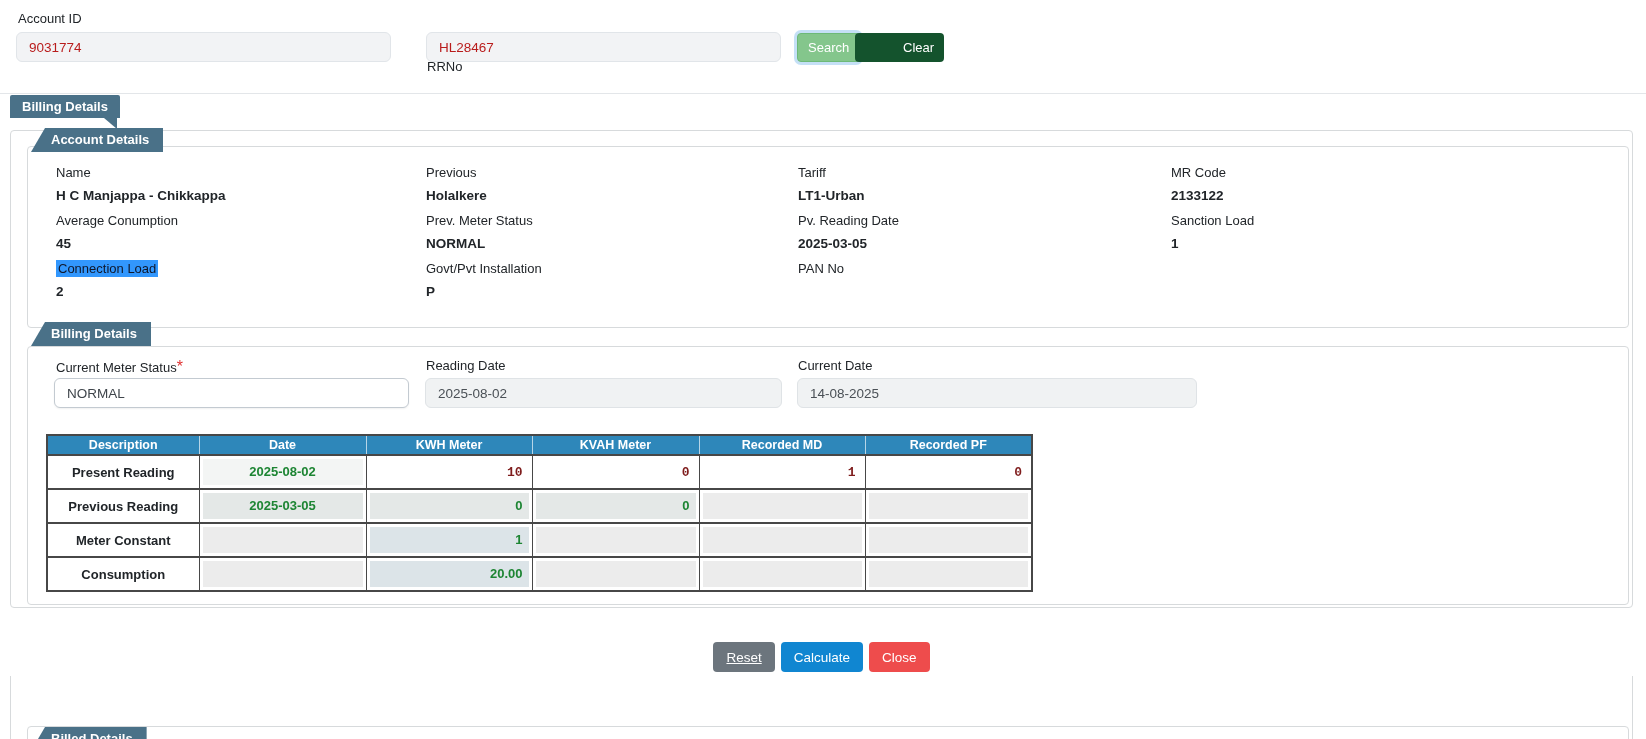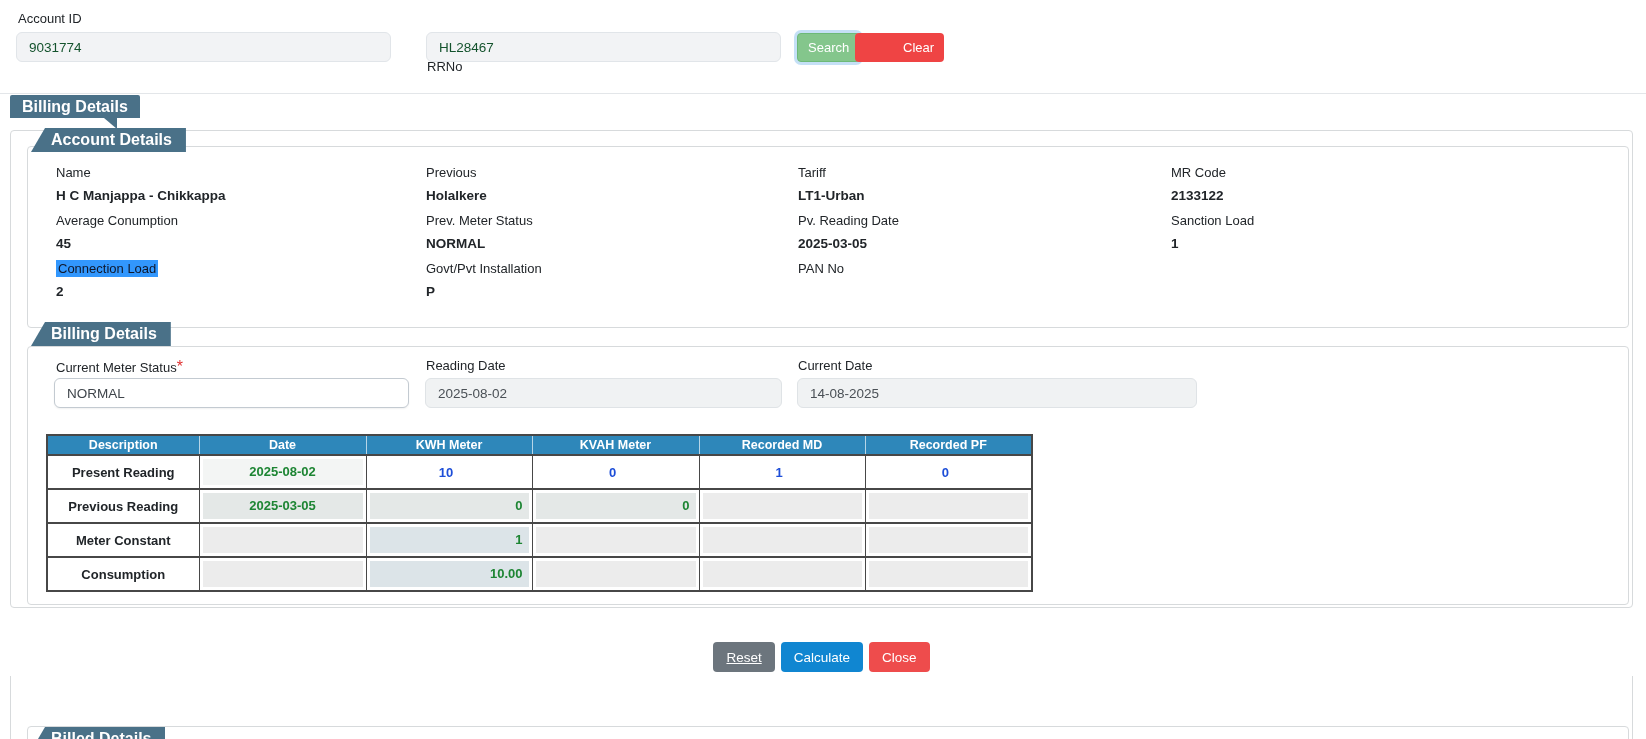--- a/index.html
+++ b/index.html
@@ -4,33 +4,33 @@
 <style>
   * { box-sizing: border-box; margin: 0; padding: 0; }
   html,body { background:#fff; }
   body { font-family: "Liberation Sans", sans-serif; color:#212529; }
   .canvas { position:relative; width:1646px; height:739px; overflow:hidden; background:#fff; }
 
   
   .lbl { position:absolute; font-size:13px; color:#212529; }
   .txt-input {
     position:absolute; height:30px; border:1px solid #e1e5e9; background:#f2f3f5;
-    border-radius:6px; font-family:inherit; font-size:13.5px; color:#14532d;
+    border-radius:6px; font-family:inherit; font-size:13.5px; color:#b91c1c;
     padding:0 12px; outline:none;
   }
   .btn { position:absolute; height:29px; border:none; border-radius:4px; color:#fff;
          font-family:inherit; font-size:13px; padding:0 10px; cursor:pointer; }
   .btn-search { background:#84c68c; border:1px solid #6db978; box-shadow:0 0 0 3px rgba(63,153,225,.30); }
-  .btn-clear  { background:#ef4444;padding-left:48px; }
+  .btn-clear  { background:#14532d;padding-left:48px; }
 
   .divider { position:absolute; left:0; width:1646px; height:1px; background:#e3e6e9; }
 
   
   .tab-dark {
-    position:absolute; background:#4a7188; color:#fff; font-weight:bold; font-size:16px;
+    position:absolute; background:#4a7188; color:#fff; font-weight:bold; font-size:13px;
     height:23px; line-height:23px; white-space:nowrap;
   }
   .tab-main { padding:0 12px; border-radius:2px 2px 0 0; }
   .tab-tail { position:absolute; width:0; height:0;
               border-top:11px solid #4a7188; border-left:13px solid transparent; }
   .tab-slant { padding:0 14px 0 20px; height:24px; line-height:24px;
                clip-path: polygon(14px 0, 100% 0, 100% 100%, 0 100%); }
 
   
   .panel { position:absolute; border:1px solid #d7dadc; border-radius:4px; background:#fff; }
@@ -68,21 +68,21 @@
   td.row-label { text-align:center; font-weight:bold; font-size:13px; color:#212529; }
   .cell-box { margin:3px; height:26px; line-height:26px; font-size:13px; font-weight:bold; color:#1d8533; }
   .cb-center { text-align:center; }
   .cb-right  { text-align:right; padding-right:6px; }
   .bg-lightest { background:#f3f5f4; }
   .bg-graydark { background:#e4e8e7; }
   .bg-gray     { background:#ececec; }
   .bg-bluegray { background:#dce4e8; }
   .cell-input {
     display:block; width:calc(100% - 6px); height:26px; margin:3px; border:none; background:#fff;
-    font-family:Liberation Sans, sans-serif; font-size:13px; font-weight:bold; color:#1d4ed8; text-align:center;
+    font-family:Liberation Mono, monospace; font-size:13px; font-weight:bold; color:#7f1d1d; text-align:right;
     padding-right:6px; outline:none;
   }
 
   
   .actions { position:absolute; left:10px; top:642px; width:1623px; display:flex;
              justify-content:center; gap:6px; }
   .actions .abtn { height:30px; border:none; border-radius:4px; color:#fff; font-family:inherit;
                    font-size:13.5px; padding:0 13px; cursor:pointer; }
   .abtn-reset { background:#6c757d;text-decoration:underline; }
   .abtn-calc  { background:#1086d1; }
@@ -247,21 +247,21 @@
         <td>
               <div class="cell-box cb-right bg-gray"></div>
             </td>
       </tr>
       <tr>
         <td class="row-label">Consumption</td>
         <td>
               <div class="cell-box cb-center bg-gray"></div>
             </td>
         <td>
-              <div class="cell-box cb-right bg-bluegray">10.00</div>
+              <div class="cell-box cb-right bg-bluegray">20.00</div>
             </td>
         <td>
               <div class="cell-box cb-right bg-gray"></div>
             </td>
         <td>
               <div class="cell-box cb-right bg-gray"></div>
             </td>
         <td>
               <div class="cell-box cb-right bg-gray"></div>
             </td>

